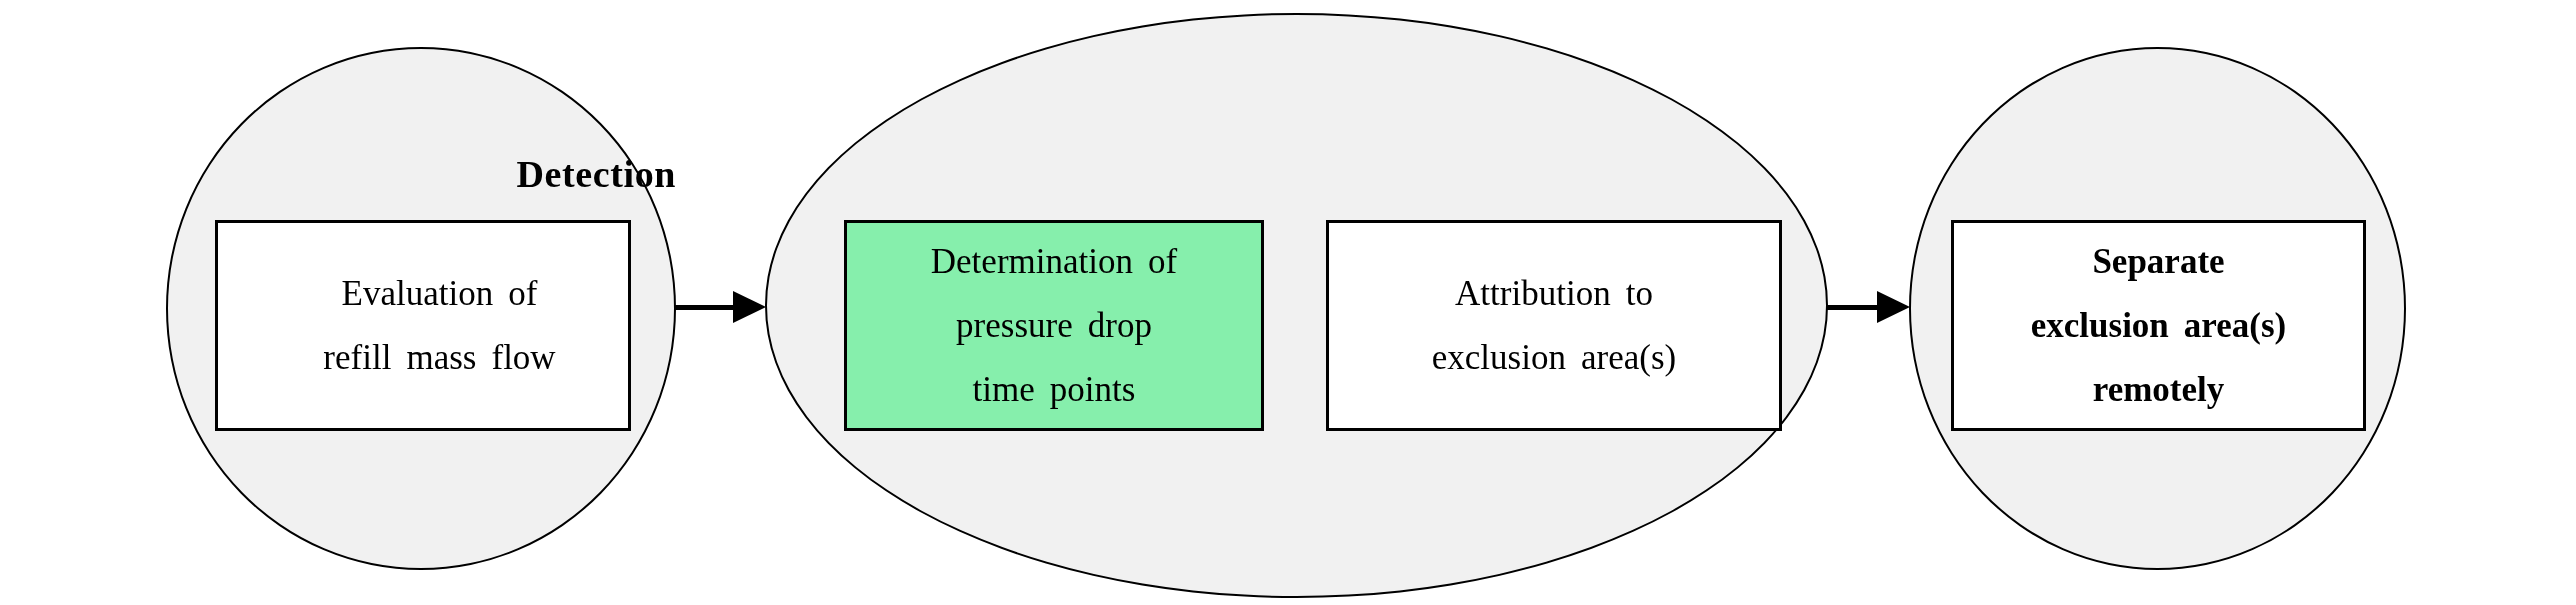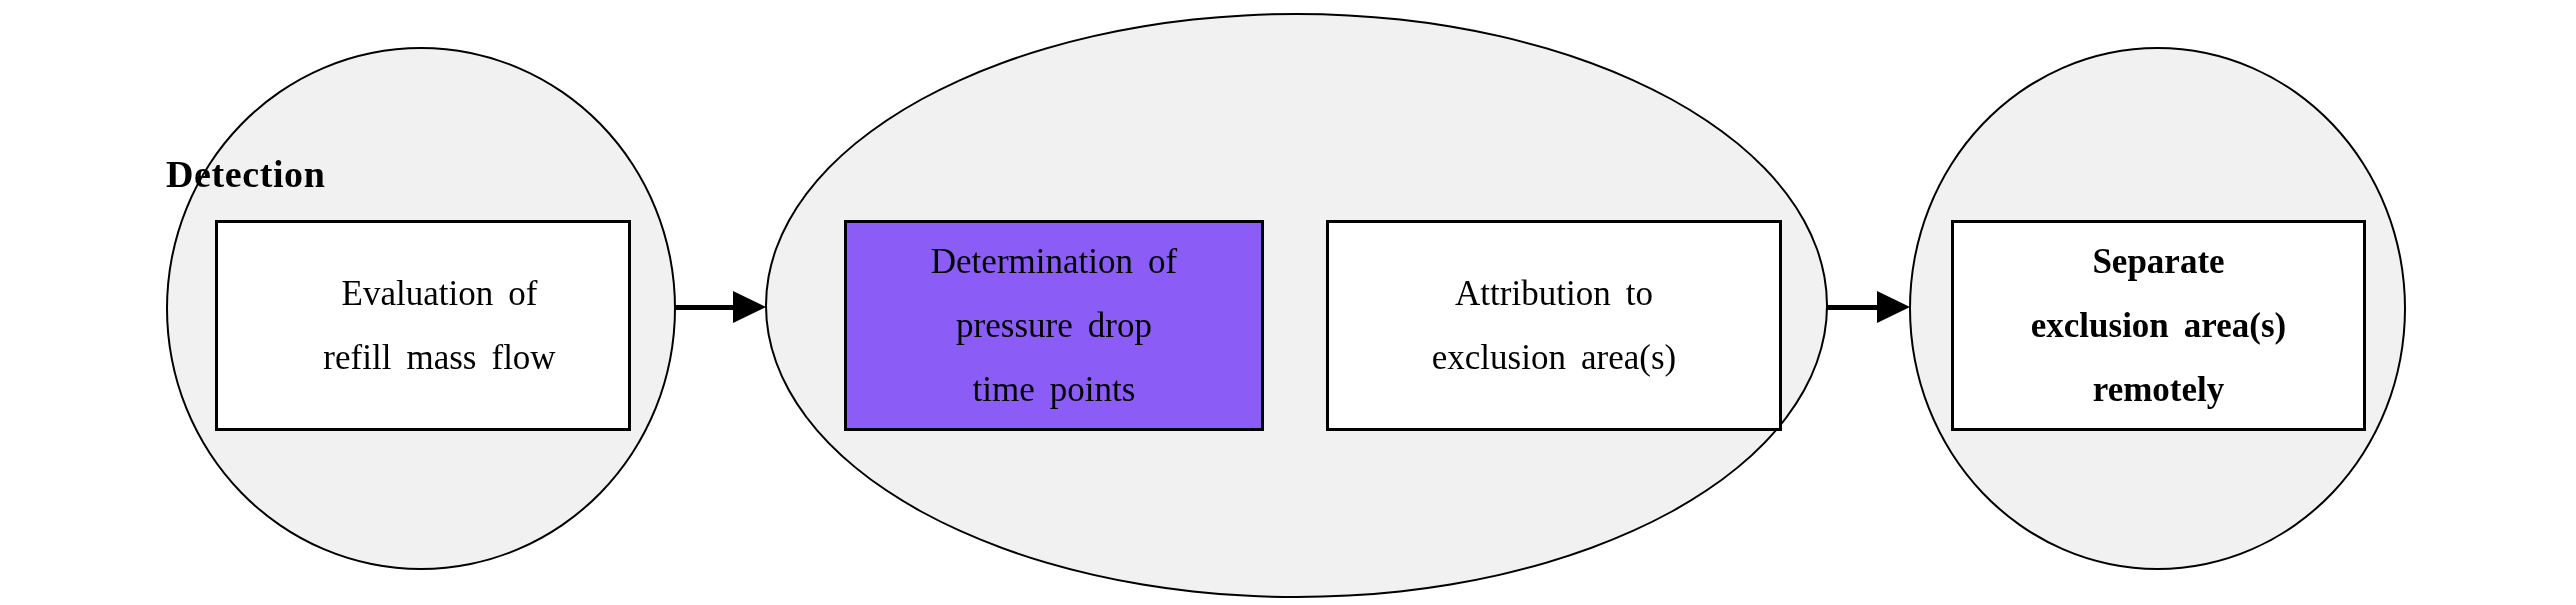--- a/index.html
+++ b/index.html
@@ -22,21 +22,21 @@
     border: 2.9px solid #000000;
     border-radius: 50%;
     box-sizing: border-box;
   }
   .ellipse-detection   { left: 166px;  top: 47px;  width: 510px;  height: 523px; }
   .ellipse-localization{ left: 765px; top: 13.4px;  width: 1063px; height: 585px; }
   .ellipse-separation  { left: 1909px; top: 47px;  width: 497px;  height: 523px; }
 
   .stage-title {
     position: absolute;
-    text-align: left;
+    text-align: right;
     font-weight: bold;
     font-size: 38px;
     line-height: 42px;
     letter-spacing: 0.6px;
     white-space: nowrap;
   }
   .title-detection    { left: 166px;  top: 153px; width: 510px;  }
   .title-localization { left: 765px; top: 144px; width: 1063px; }
   .title-separation   { left: 1909px; top: 153px; width: 497px;  }
 
@@ -52,21 +52,21 @@
     justify-content: center;
     text-align: center;
     font-size: 35px;
     line-height: 64px;
     word-spacing: 0.18em;
     white-space: pre-line;
   }
   .box-evaluation  { left: 215px;  width: 416px; padding-left: 33px; }
   .box-determination {
     left: 844px; width: 420px;
-    background: #8b5cf6;
+    background: #86efac;
   }
   .box-attribution { left: 1306px; width: 456px; margin-left: 20px; }
   .box-separate    { left: 1951px; width: 415px; font-weight: bold; }
 
   .arrow-shaft {
     position: absolute;
     height: 5.2px;
     background: #000000;
   }
   .arrow-head {

